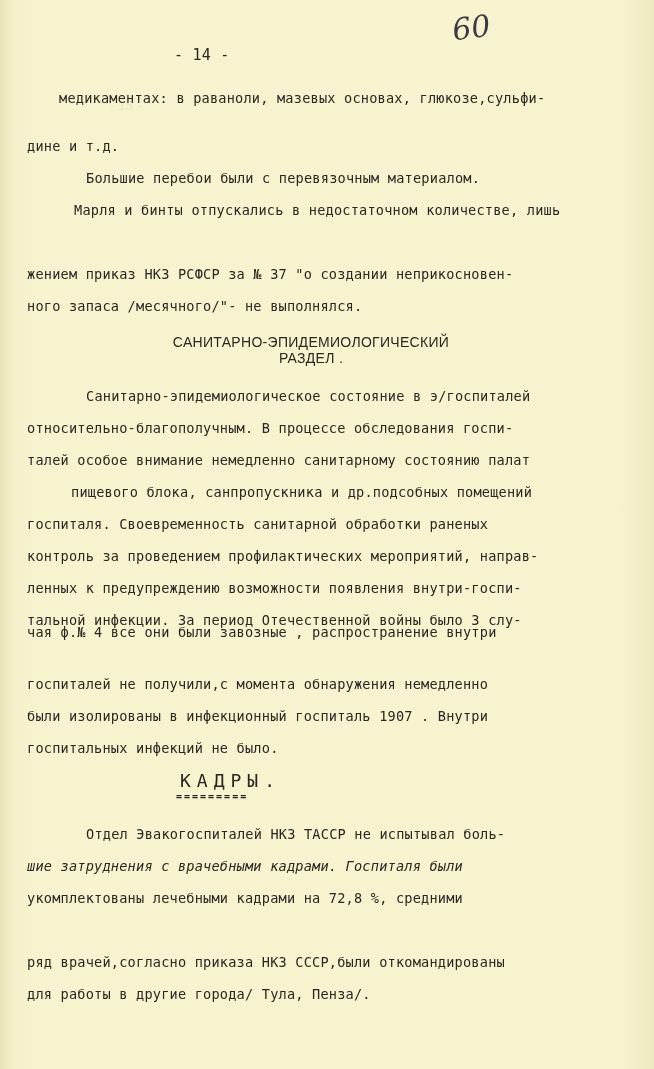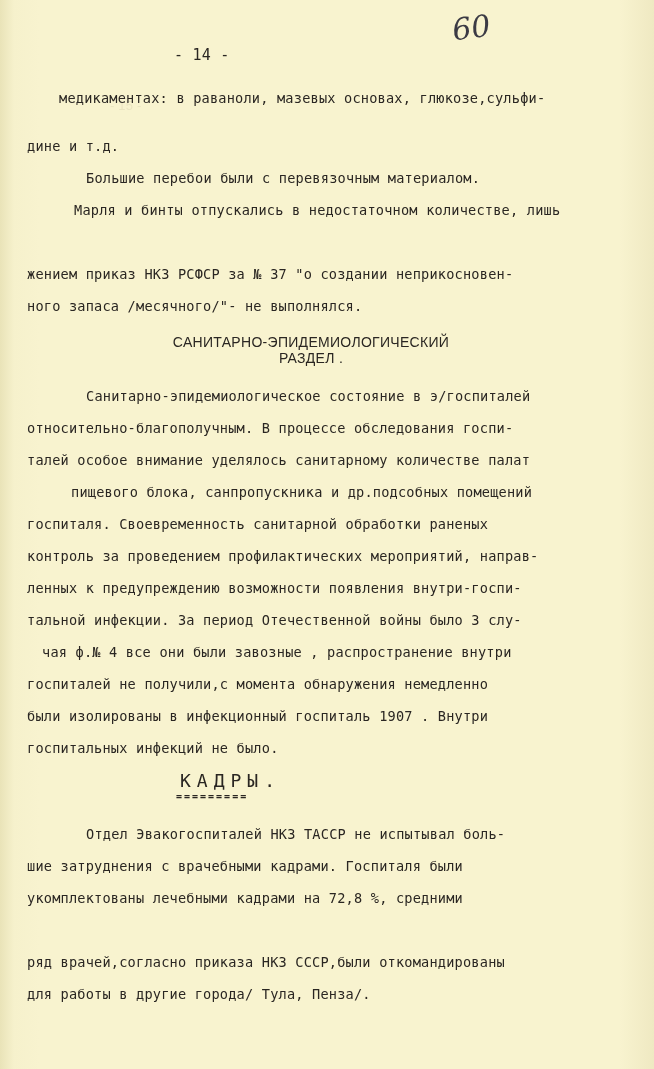--- a/index.html
+++ b/index.html
@@ -48,33 +48,33 @@
   <div class="line indent" style="top:170px;">Большие перебои были с перевязочным материалом.</div>
   <div class="line" style="top:202px;margin-left:47px;">Марля и бинты отпускались в недостаточном количестве, лишь</div>
   <div class="line" style="top:266px;">жением приказ НКЗ РСФСР за № 37 "о создании неприкосновен-</div>
   <div class="line" style="top:298px;">ного запаса /месячного/"- не выполнялся.</div>
 
   <div class="heading" style="left:166px;top:334px;width:290px;">САНИТАРНО-ЭПИДЕМИОЛОГИЧЕСКИЙ</div>
   <div class="heading" style="left:166px;top:350px;width:290px;">РАЗДЕЛ .</div>
 
   <div class="line indent" style="top:388px;">Санитарно-эпидемиологическое состояние в э/госпиталей</div>
   <div class="line" style="top:420px;">относительно-благополучным. В процессе обследования госпи-</div>
-  <div class="line" style="top:452px;">талей особое внимание уделялось санитарному количестве палат</div>
+  <div class="line" style="top:452px;">талей особое внимание немедленно санитарному состоянию палат</div>
   <div class="line" style="top:484px;margin-left:44px;">пищевого блока, санпропускника и др.подсобных помещений</div>
   <div class="line" style="top:516px;">госпиталя. Своевременность санитарной обработки раненых</div>
   <div class="line" style="top:548px;">контроль за проведением профилактических мероприятий, направ-</div>
   <div class="line" style="top:580px;">ленных к предупреждению возможности появления внутри-госпи-</div>
   <div class="line" style="top:612px;">тальной инфекции. За период Отечественной войны было 3 слу-</div>
-  <div class="line" style="top:644px;margin-left:15px;">чая ф.№ 4 все они были завозные , распространение внутри</div>
+  <div class="line" style="top:624px;">чая ф.№ 4 все они были завозные , распространение внутри</div>
   <div class="line" style="top:676px;">госпиталей не получили,с момента обнаружения немедленно</div>
   <div class="line" style="top:708px;">были изолированы в инфекционный госпиталь 1907 . Внутри</div>
   <div class="line" style="top:740px;">госпитальных инфекций не было.</div>
 
   <div class="kadry">КАДРЫ.</div>
   <div class="underline">=========</div>
 
   <div class="line indent" style="top:826px;">Отдел Эвакогоспиталей НКЗ ТАССР не испытывал боль-</div>
-  <div class="line" style="top:858px;">шие затруднения с врачебными кадрами. Госпиталя были</div>
+  <div class="line" style="top:858px;font-style:italic;">шие затруднения с врачебными кадрами. Госпиталя были</div>
   <div class="line" style="top:890px;">укомплектованы лечебными кадрами на 72,8 %, средними</div>
   <div class="line" style="top:954px;">ряд врачей,согласно приказа НКЗ СССР,были откомандированы</div>
   <div class="line" style="top:986px;">для работы в другие города/ Тула, Пенза/.</div>
 
 </div>
 
 </body></html>

